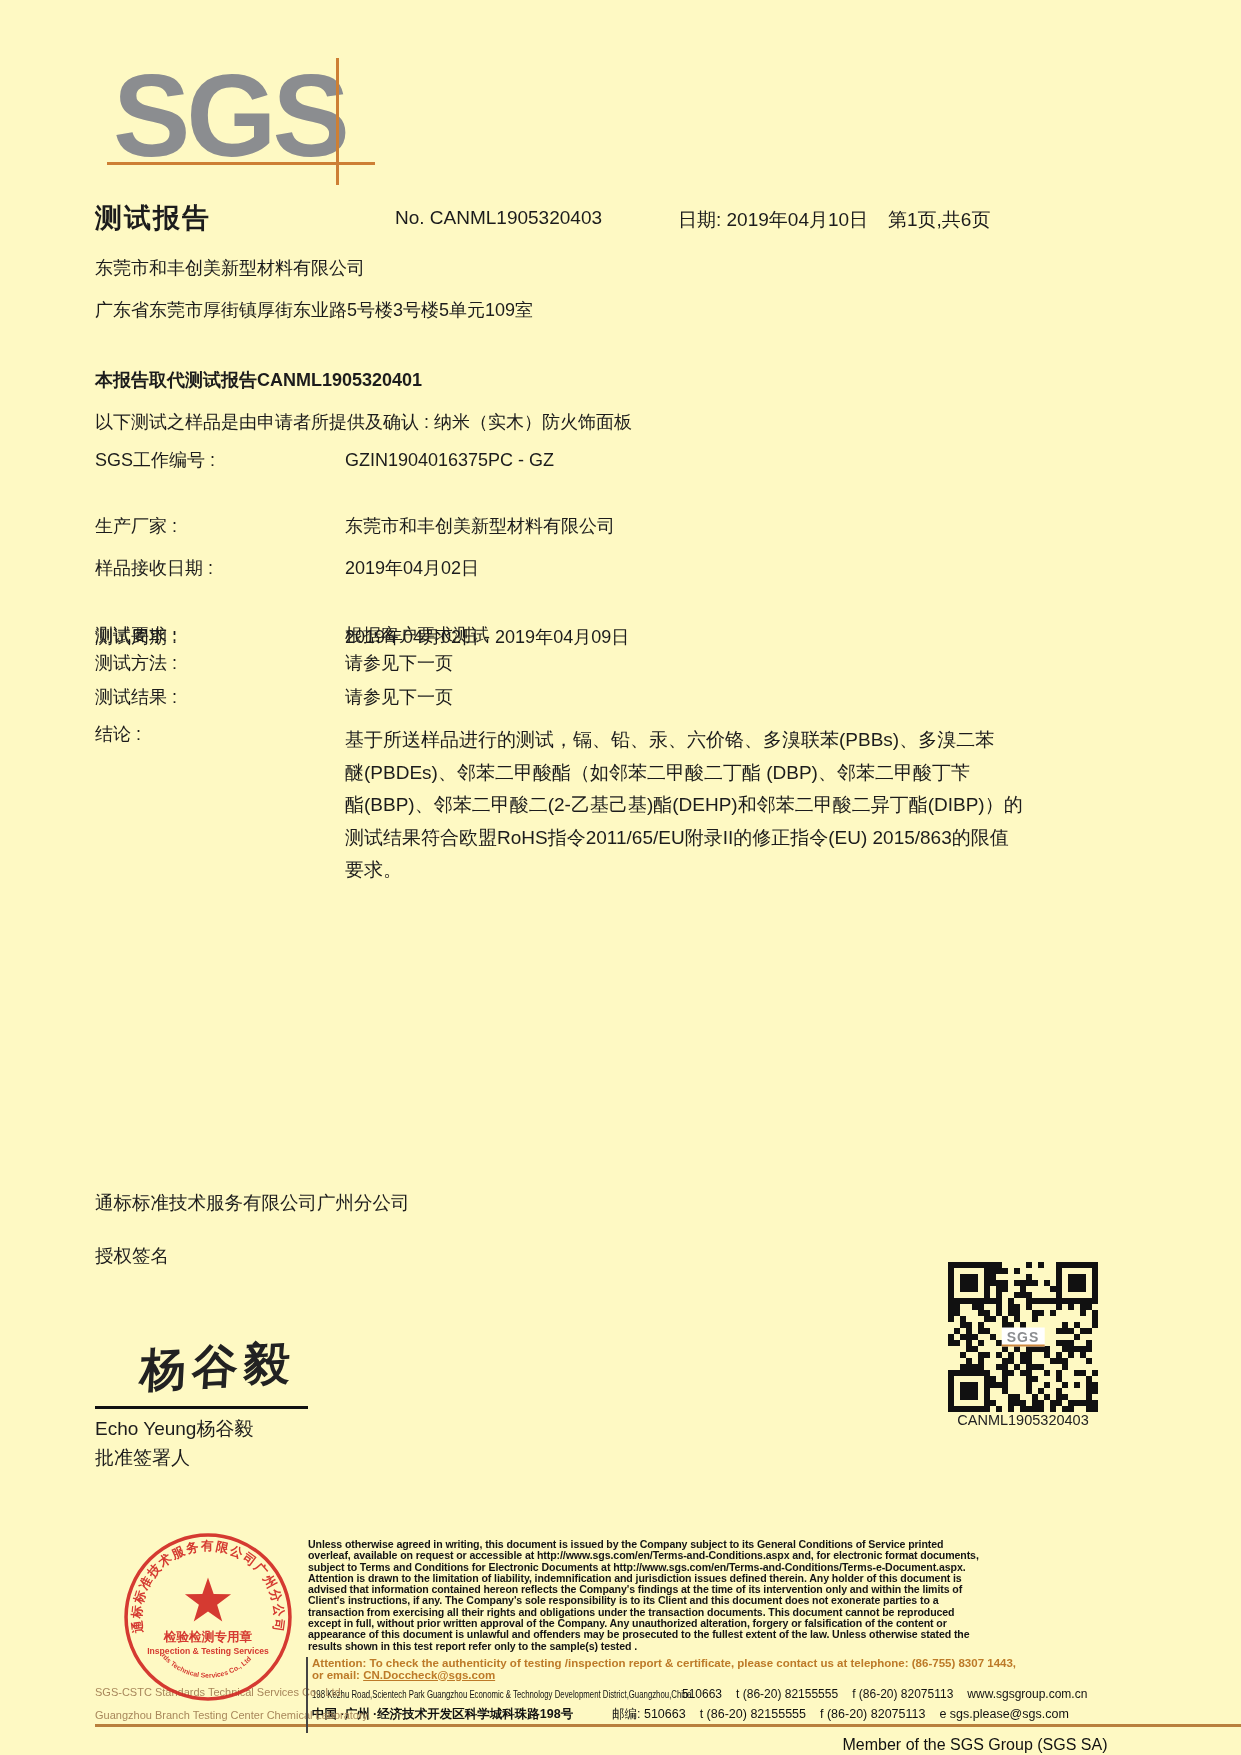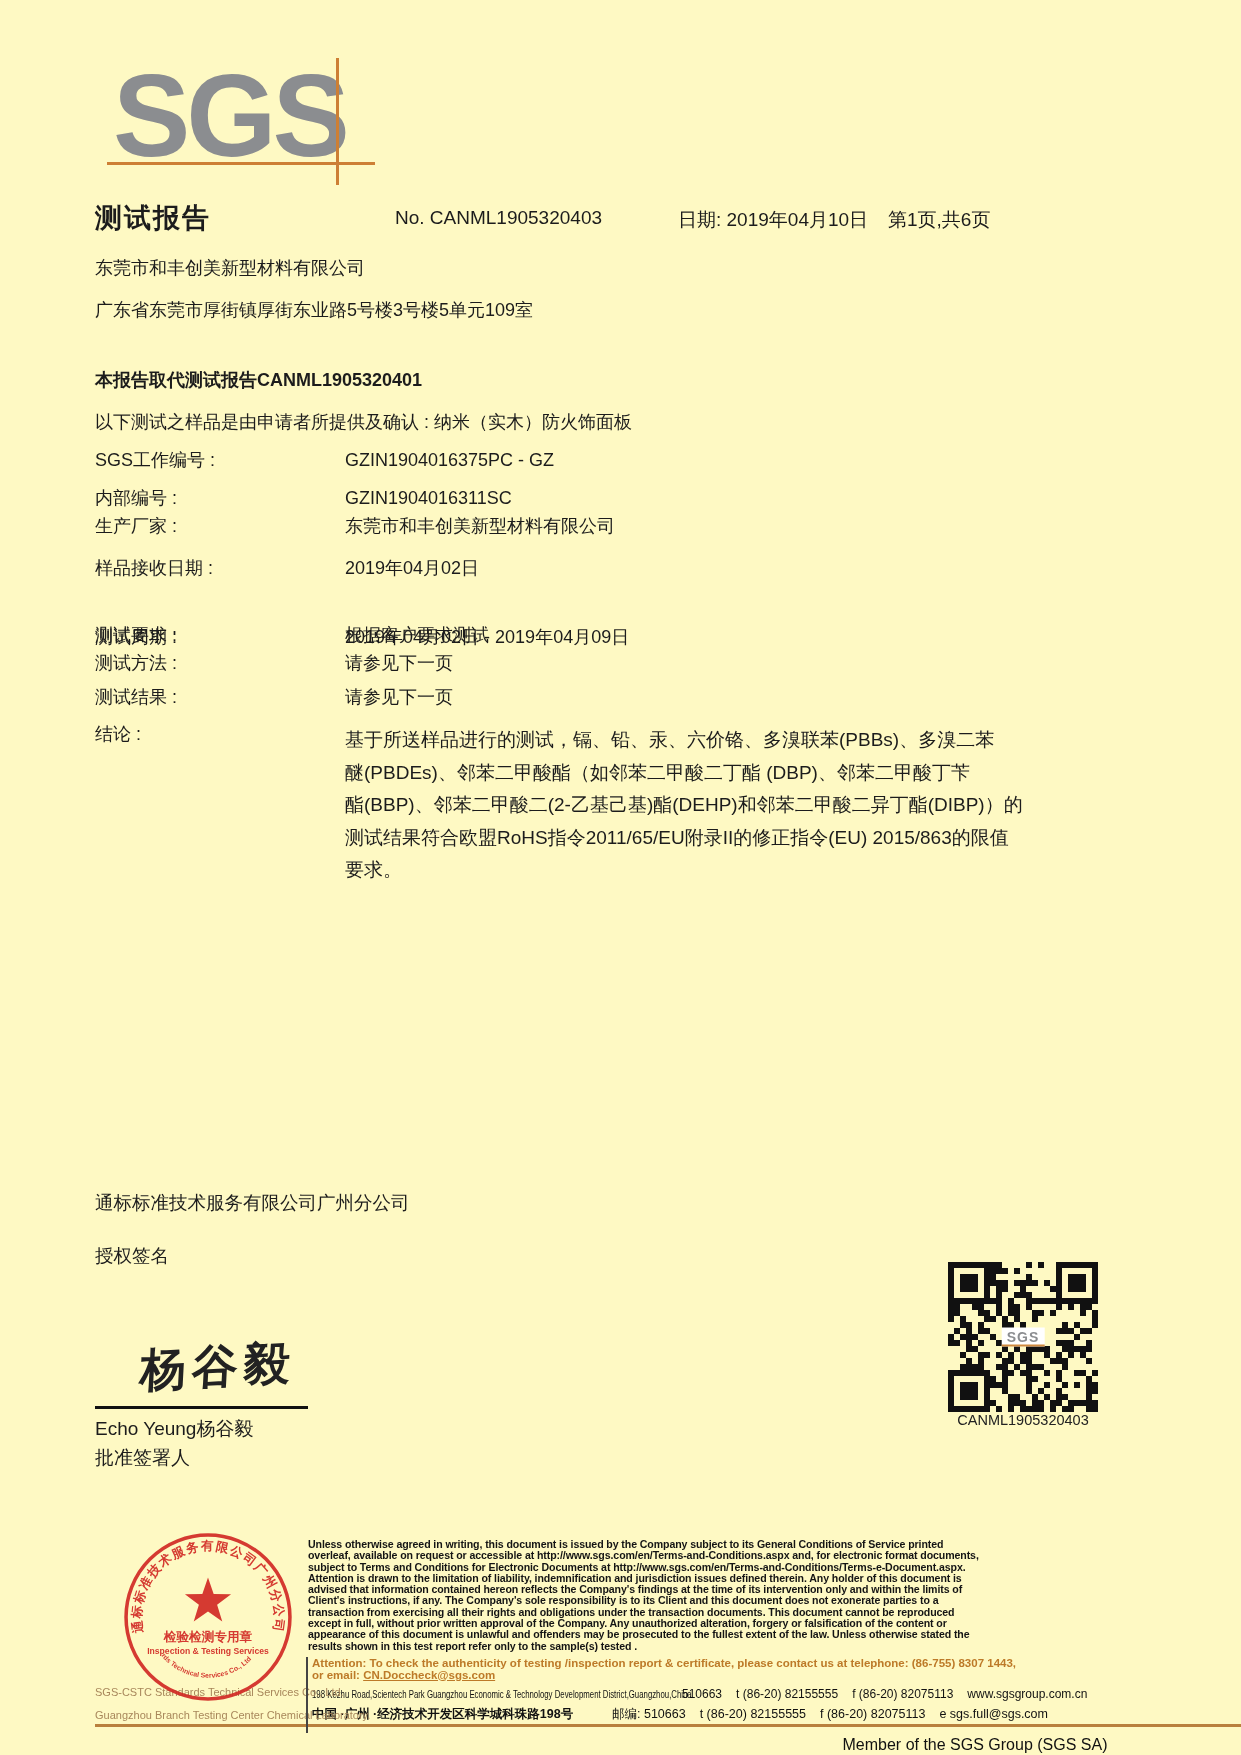--- a/index.html
+++ b/index.html
@@ -93,24 +93,20 @@
 
   <div class="abs line19 applicant-name">东莞市和丰创美新型材料有限公司</div>
   <div class="abs line19 applicant-addr">广东省东莞市厚街镇厚街东业路5号楼3号楼5单元109室</div>
 
   <div class="abs line19 replace-line">本报告取代测试报告CANML1905320401</div>
   <div class="abs line19 sample-line">以下测试之样品是由申请者所提供及确认 : 纳米（实木）防火饰面板</div>
 
   <div class="abs line19 frow" style="top:450px">
     <span class="lbl">SGS工作编号 :</span>
     <span class="val">GZIN1904016375PC - GZ</span>
-  </div>
-  <div class="abs line19 frow" style="top:488px">
-    <span class="lbl">内部编号 :</span>
-    <span class="val">GZIN1904016311SC</span>
   </div>
   <div class="abs line19 frow" style="top:516px">
     <span class="lbl">生产厂家 :</span>
     <span class="val">东莞市和丰创美新型材料有限公司</span>
   </div>
   <div class="abs line19 frow" style="top:558px">
     <span class="lbl">样品接收日期 :</span>
     <span class="val">2019年04月02日</span>
   </div>
   <div class="abs line19 frow" style="top:627px">
@@ -509,19 +505,19 @@
     <span>510663</span>
     <span class="gap">t (86-20) 82155555</span>
     <span class="gap">f (86-20) 82075113</span>
     <span class="gap">www.sgsgroup.com.cn</span>
   </div>
   <div class="abs addr-row addr-row-2">
     <span class="addr-cn">中国 ·广州 ·经济技术开发区科学城科珠路198号</span>
     <span>邮编: 510663</span>
     <span class="gap">t (86-20) 82155555</span>
     <span class="gap">f (86-20) 82075113</span>
-    <span class="gap">e  sgs.full@sgs.com</span>
+    <span class="gap">e  sgs.please@sgs.com</span>
   </div>
 
   <div class="abs footer-rule"></div>
   <div class="abs member">Member of the SGS Group (SGS SA)</div>
 
 </div>
 
 </body></html>

